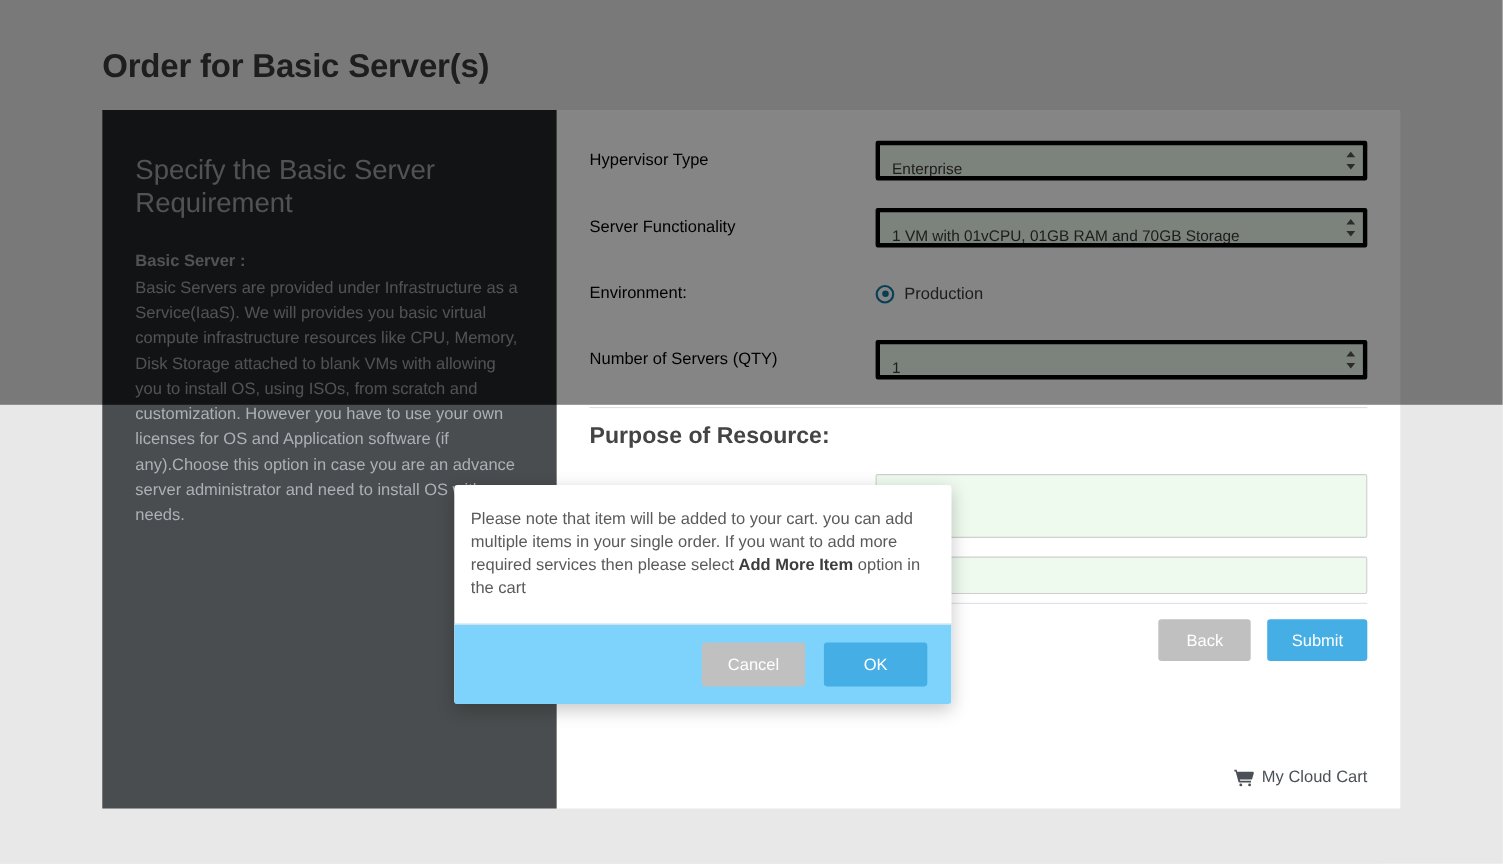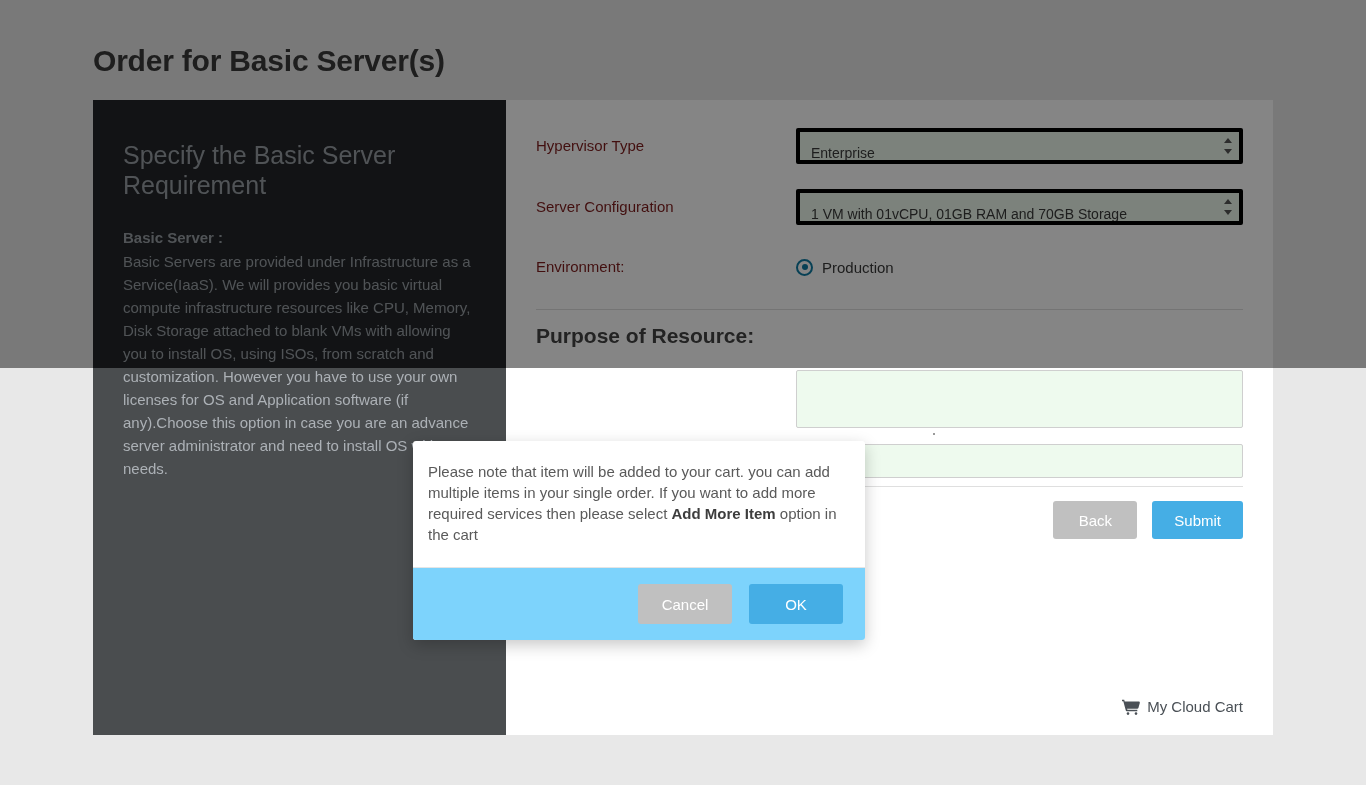--- a/index.html
+++ b/index.html
@@ -75,21 +75,21 @@
 
   .form-row {
     display: flex;
     align-items: center;
     min-height: 34px;
     margin-bottom: 25px;
   }
   .form-label {
     flex: 0 0 260px;
     font-size: 15px;
-    color: #7f1d1d;
+    color: #000000;
     line-height: 20px;
   }
   .form-control-wrap { flex: 1 1 auto; position: relative; }
 
   .sel {
     width: 100%;
     height: 36px;
     border: 4px solid #000000;
     background: #eefaee;
     color: #3a3a3a;
@@ -316,21 +316,21 @@
             <option>Enterprise</option>
           </select>
           <span class="sel-arrows">
               <i class="up"></i>
               <i class="dn"></i>
             </span>
         </div>
       </div>
 
       <div class="form-row">
-        <div class="form-label">Server Configuration</div>
+        <div class="form-label">Server Functionality</div>
         <div class="form-control-wrap">
           <select class="sel">
             <option>1 VM with 01vCPU, 01GB RAM and 70GB Storage</option>
           </select>
           <span class="sel-arrows">
               <i class="up"></i>
               <i class="dn"></i>
             </span>
         </div>
       </div>
@@ -341,20 +341,32 @@
           <div class="radio-group">
             <label class="radio-item">
               <span class="radio-dot"></span>
               <span class="radio-label">Production</span>
             </label>
           </div>
         </div>
       </div>
 
 
+      <div class="form-row">
+        <div class="form-label">Number of Servers (QTY)</div>
+        <div class="form-control-wrap">
+          <select class="sel">
+            <option>1</option>
+          </select>
+          <span class="sel-arrows">
+              <i class="up"></i>
+              <i class="dn"></i>
+            </span>
+        </div>
+      </div>
 
       <hr class="hr-sep">
 
       <div class="section-title">Purpose of Resource:</div>
 
       <div class="dot-artifact"></div>
 
       <div class="form-row" style="margin-bottom:12px;">
         <div class="form-label"></div>
         <div class="form-control-wrap">

